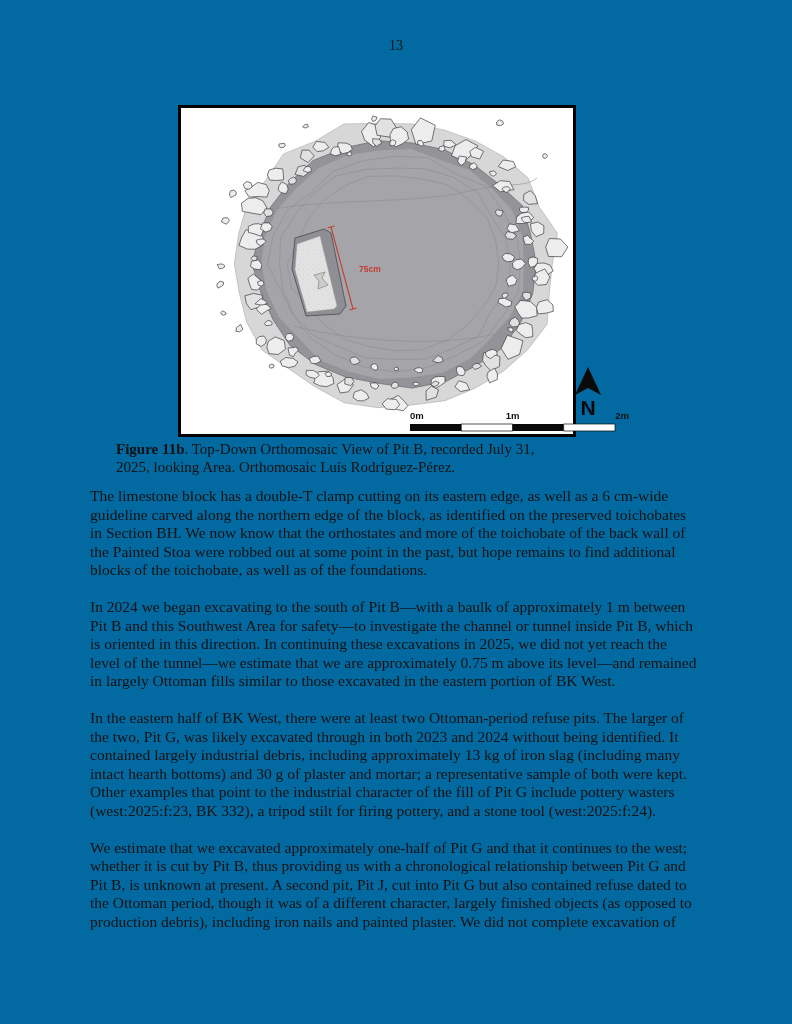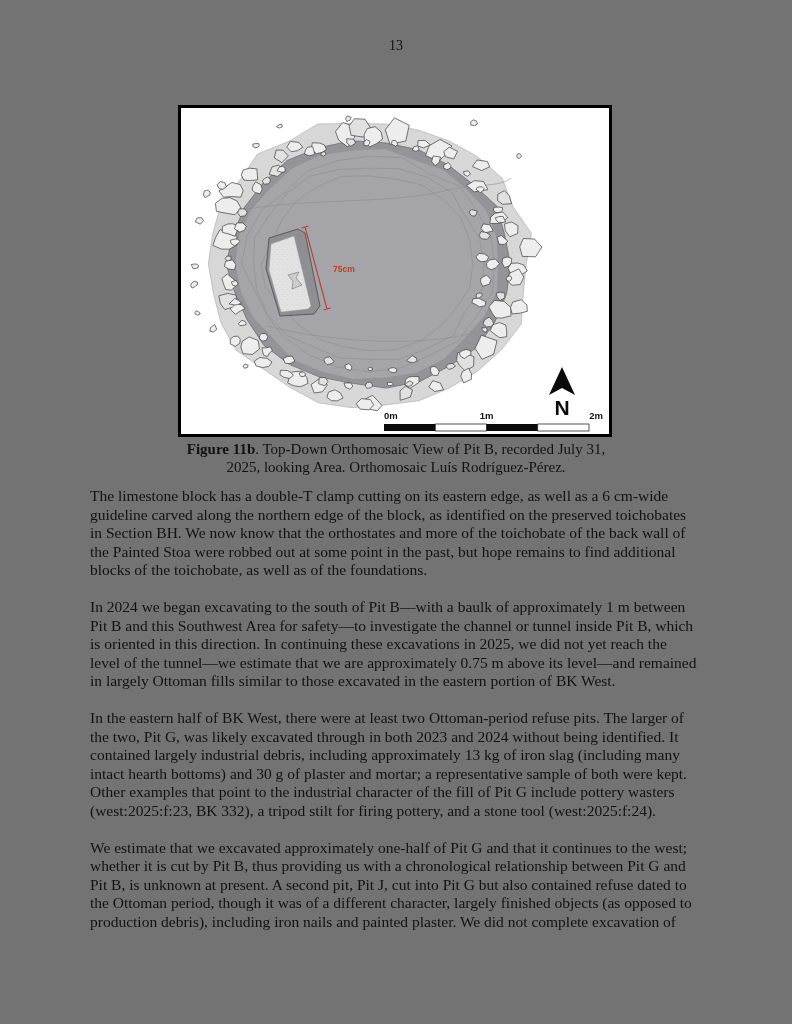--- a/index.html
+++ b/index.html
@@ -1,23 +1,23 @@
 <!DOCTYPE html>
 <html><head>
 <meta charset="utf-8">
 <style>
   html,body{margin:0;padding:0;background:#ffffff;}
-  #page{position:relative;width:792px;height:1024px;background:#737373;overflow:hidden;
+  #page{position:relative;width:792px;height:1024px;background:#0369a1;overflow:hidden;
         font-family:"Liberation Serif", serif;color:#121212;}
   #page-number{position:absolute;top:38px;left:0;width:792px;text-align:center;
         font-size:14px;}
-  #figure-frame{position:absolute;left:178px;top:105px;width:434px;height:332px;
-        border:3px solid #000;box-sizing:border-box;background:#fff;}
+  #figure-frame{position:absolute;left:178px;top:105px;width:398px;height:332px;
+        border:3px solid #000;box-sizing:border-box;background:#fff;padding-left:26px;}
   #figure-frame svg{display:block;}
-  #figure-caption{position:absolute;left:116px;top:441px;width:560px;text-align:center;
+  #figure-caption{position:absolute;left:116px;top:441px;width:560px;text-align:left;
         font-size:15px;line-height:17.5px;}
   #body-text{position:absolute;left:90px;top:487px;width:622px;font-size:15.5px;
         line-height:18.6px;text-align:left;}
   #body-text p{margin:0 12px 18px 0;}
   .svg-text{font-family:"Liberation Sans", sans-serif;}
 </style>
 </head>
 <body>
 
 <div id="page">

